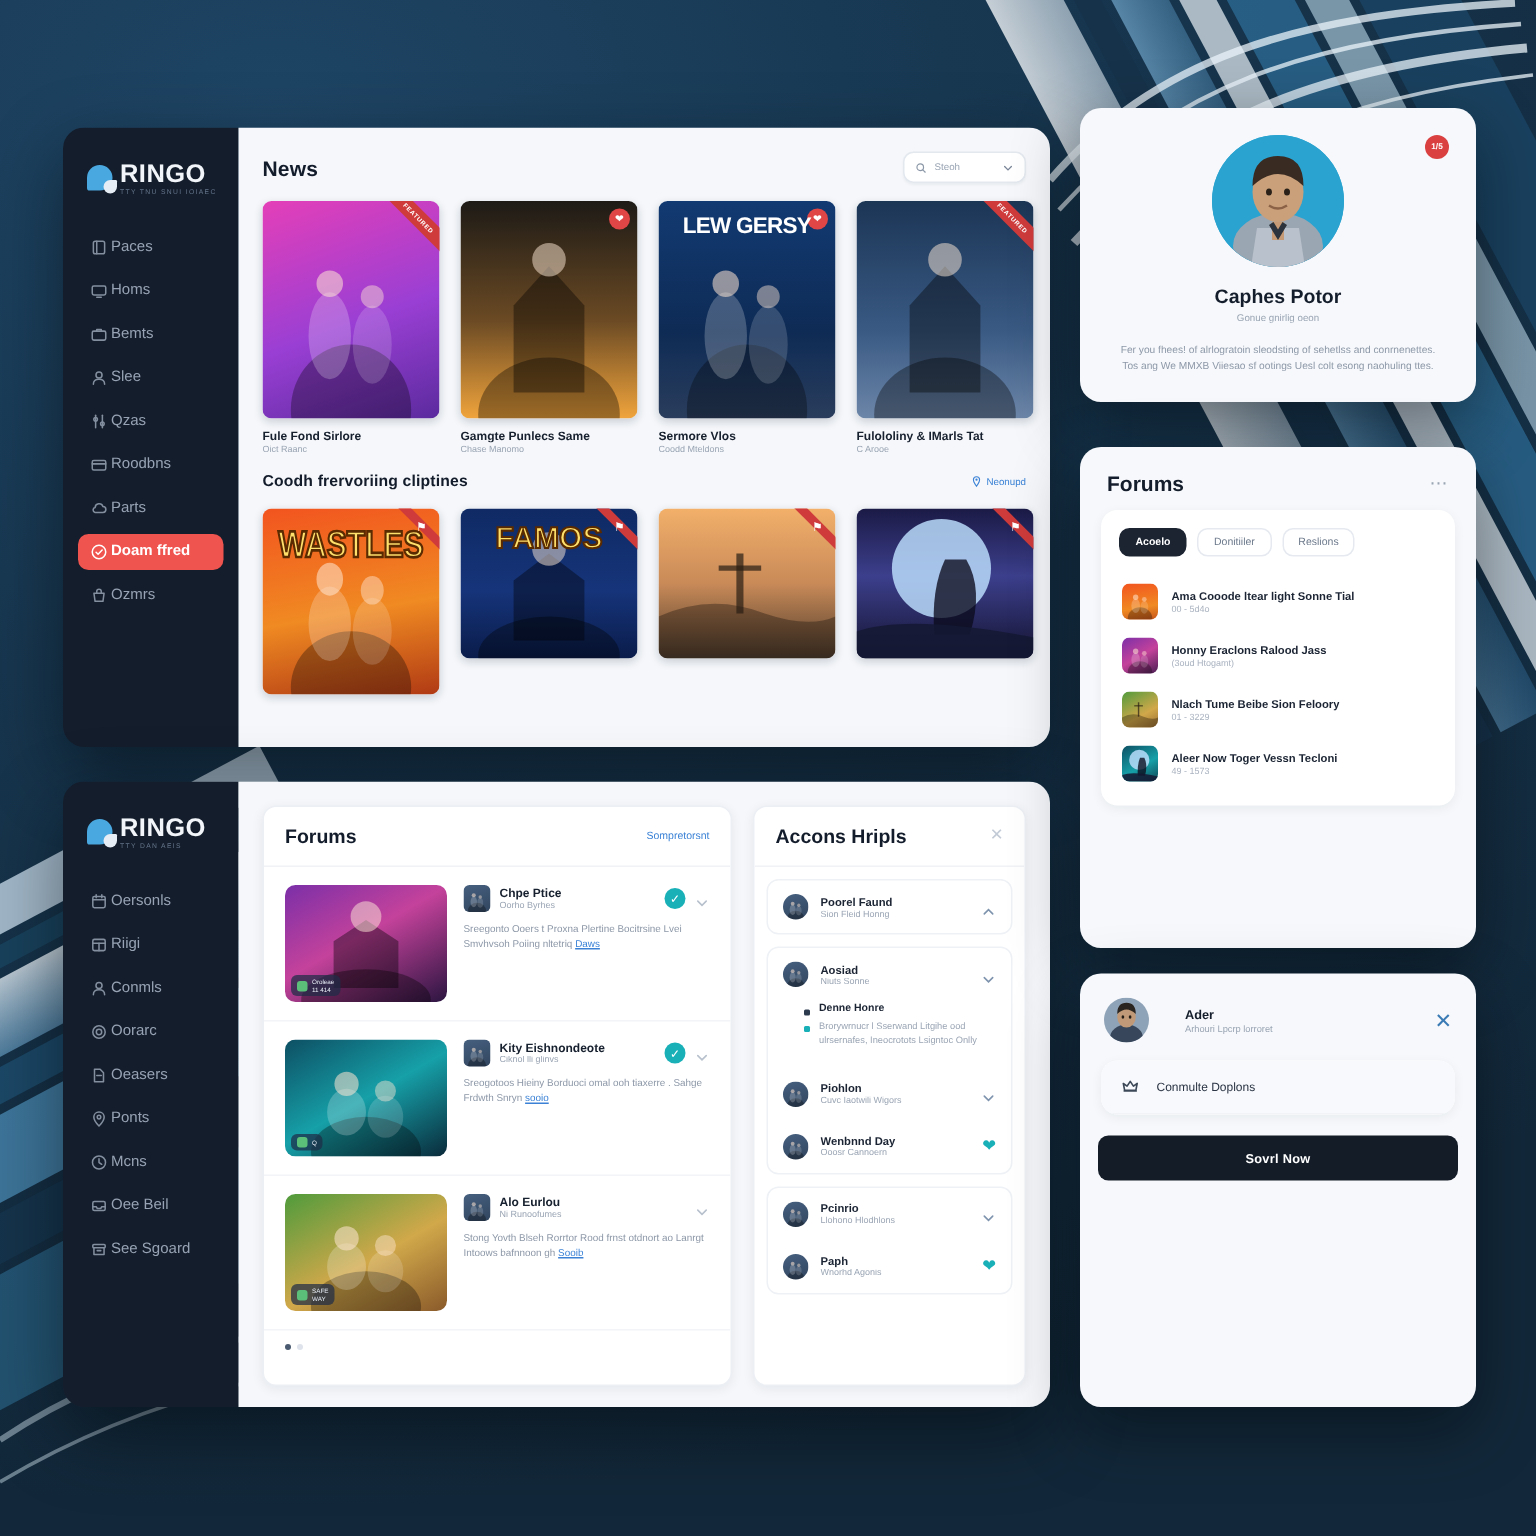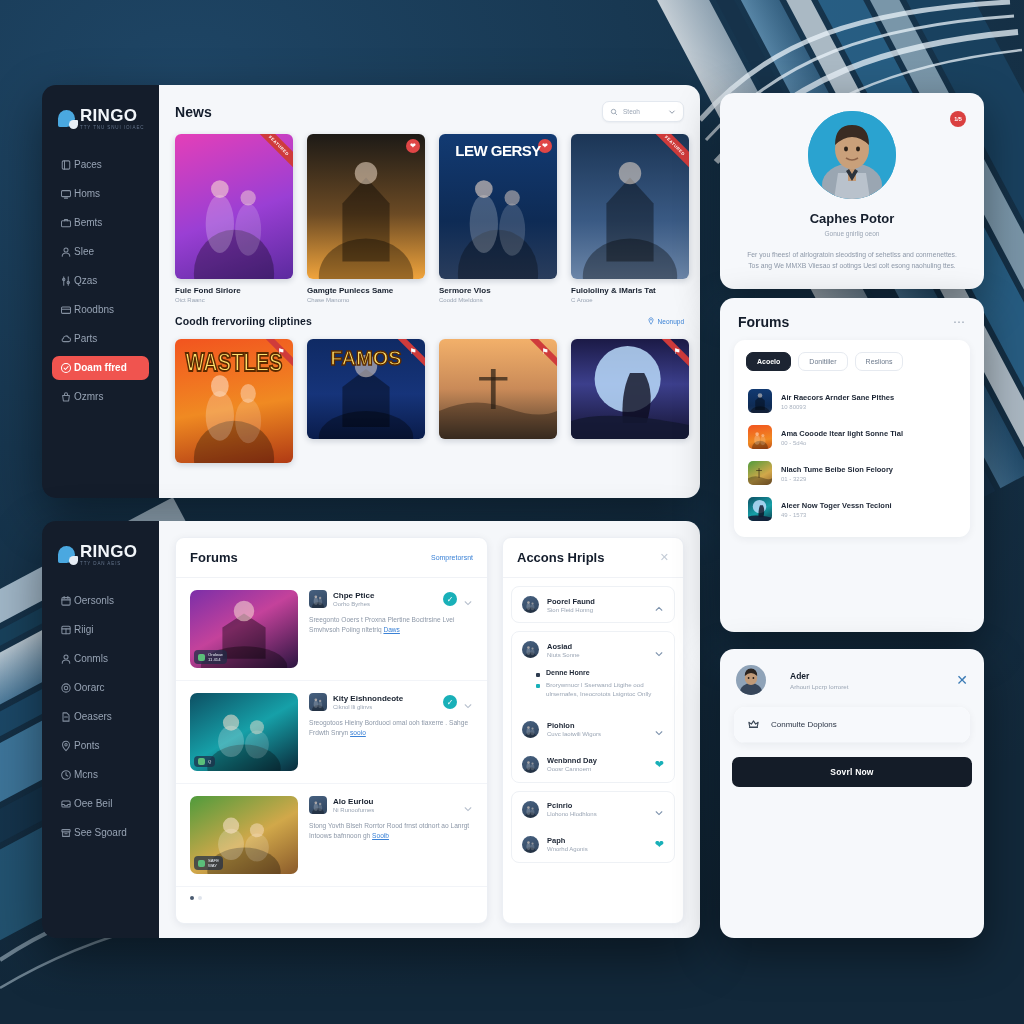--- a/index.html
+++ b/index.html
@@ -201,21 +201,21 @@
   .acc-detail .b1 { font-size: 7px; font-weight: 700; color: #1b2433; }
   .acc-detail .b2 { font-size: 6.2px; line-height: 1.5; color: #9aa5b4; }
 
   
   .rcard {
     position: absolute; border-radius: 14px;
     background: #f6f8fb;
     box-shadow: 0 16px 44px rgba(0,0,0,.42);
     overflow: hidden;
   }
-  #rc-profile { left: 720px; top: 93px; width: 264px; height: 196px; }
+  #rc-profile { left: 720px; top: 72px; width: 264px; height: 196px; }
   #rc-forums  { left: 720px; top: 298px; width: 264px; height: 334px; }
   #rc-options { left: 720px; top: 649px; width: 264px; height: 289px; }
 
   .profile { position: relative; padding: 18px 22px 16px; text-align: center; }
   .profile .dot {
     position: absolute; right: 18px; top: 18px;
     width: 16px; height: 16px; border-radius: 50%;
     background: #da4040; color: #fff; font-size: 5.5px;
     display: flex; align-items: center; justify-content: center; font-weight: 700;
   }
@@ -958,44 +958,46 @@
   </div>
   <div class="rf-body">
     <div class="pills" id="rf-tabs">
         <span class="pill on">Acoelo</span>
         <span class="pill">Donitiiler</span>
         <span class="pill">Reslions</span>
       </div>
     <div id="rf-list">
         <div class="frow">
           <span class="th">
-            <div class="art art-c"><svg viewBox="0 0 24 24" width="100%" height="100%" preserveAspectRatio="none">
-                <ellipse cx="12" cy="23.52" rx="9.600000000000001" ry="6.24" fill="rgba(0,0,0,.35)"></ellipse>
-                <path d="M12 7.199999999999999 l4.800000000000001 4.32 v9.600000000000001 h-9.600000000000001 v-9.600000000000001 z" fill="rgba(0,0,0,.38)"></path>
-                <circle cx="12" cy="6.48" r="2.2800000000000002" fill="rgba(255,235,215,.5)"></circle>
-              </svg></div>
-          </span>
-          <span class="tx">
-            <span class="n" style="display:block">Air Raecors Arnder Sane Plthes</span>
-            <span class="m" style="display:block">10 80093</span>
-          </span>
-        </div>
-        <div class="frow">
-          <span class="th">
             <div class="art art-e"><svg viewBox="0 0 24 24" width="100%" height="100%" preserveAspectRatio="none">
                 <ellipse cx="12" cy="23.04" rx="8.16" ry="7.199999999999999" fill="rgba(0,0,0,.3)"></ellipse>
                 <ellipse cx="9.120000000000001" cy="14.879999999999999" rx="2.88" ry="4.800000000000001" fill="rgba(255,255,255,.22)"></ellipse>
                 <ellipse cx="14.879999999999999" cy="15.84" rx="2.64" ry="4.32" fill="rgba(255,255,255,.16)"></ellipse>
                 <circle cx="9.120000000000001" cy="9.120000000000001" r="1.7999999999999998" fill="rgba(255,230,210,.55)"></circle>
                 <circle cx="14.879999999999999" cy="10.56" r="1.56" fill="rgba(255,230,210,.45)"></circle>
               </svg></div>
           </span>
           <span class="tx">
             <span class="n" style="display:block">Ama Cooode ltear light Sonne Tial</span>
             <span class="m" style="display:block">00 - 5d4o</span>
+          </span>
+        </div>
+        <div class="frow">
+          <span class="th">
+            <div class="art art-i"><svg viewBox="0 0 24 24" width="100%" height="100%" preserveAspectRatio="none">
+                <ellipse cx="12" cy="23.04" rx="8.16" ry="7.199999999999999" fill="rgba(0,0,0,.3)"></ellipse>
+                <ellipse cx="9.120000000000001" cy="14.879999999999999" rx="2.88" ry="4.800000000000001" fill="rgba(255,255,255,.22)"></ellipse>
+                <ellipse cx="14.879999999999999" cy="15.84" rx="2.64" ry="4.32" fill="rgba(255,255,255,.16)"></ellipse>
+                <circle cx="9.120000000000001" cy="9.120000000000001" r="1.7999999999999998" fill="rgba(255,230,210,.55)"></circle>
+                <circle cx="14.879999999999999" cy="10.56" r="1.56" fill="rgba(255,230,210,.45)"></circle>
+              </svg></div>
+          </span>
+          <span class="tx">
+            <span class="n" style="display:block">Honny Eraclons Ralood Jass</span>
+            <span class="m" style="display:block">(3oud Htogamt)</span>
           </span>
         </div>
         <div class="frow">
           <span class="th">
             <div class="art art-k"><svg viewBox="0 0 24 24" width="100%" height="100%" preserveAspectRatio="none">
                 <path d="M0 17.28 q7.199999999999999 -3.84 14.399999999999999 -0.48 q6 2.4000000000000004 9.600000000000001 0.48 v9.600000000000001 h-24 z" fill="rgba(0,0,0,.3)"></path>
                 <rect x="10.56" y="7.199999999999999" width="0.96" height="9.600000000000001" fill="rgba(40,30,20,.7)"></rect>
                 <rect x="8.16" y="9.120000000000001" width="5.76" height="0.8400000000000001" fill="rgba(40,30,20,.7)"></rect>
               </svg></div>
           </span>

